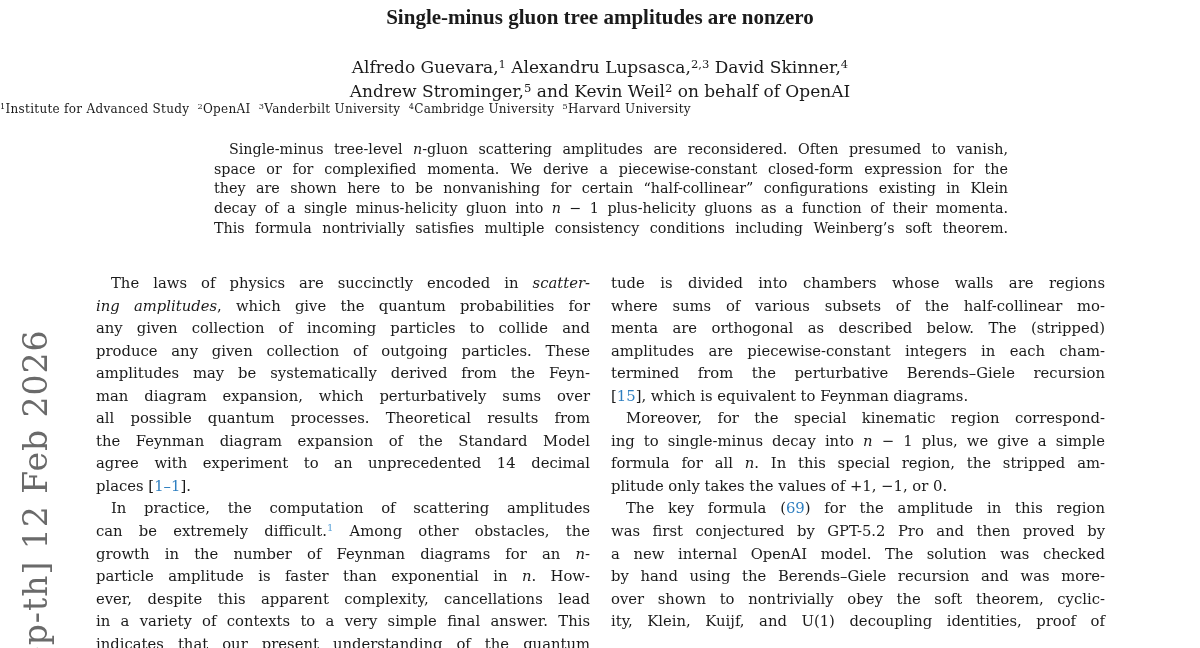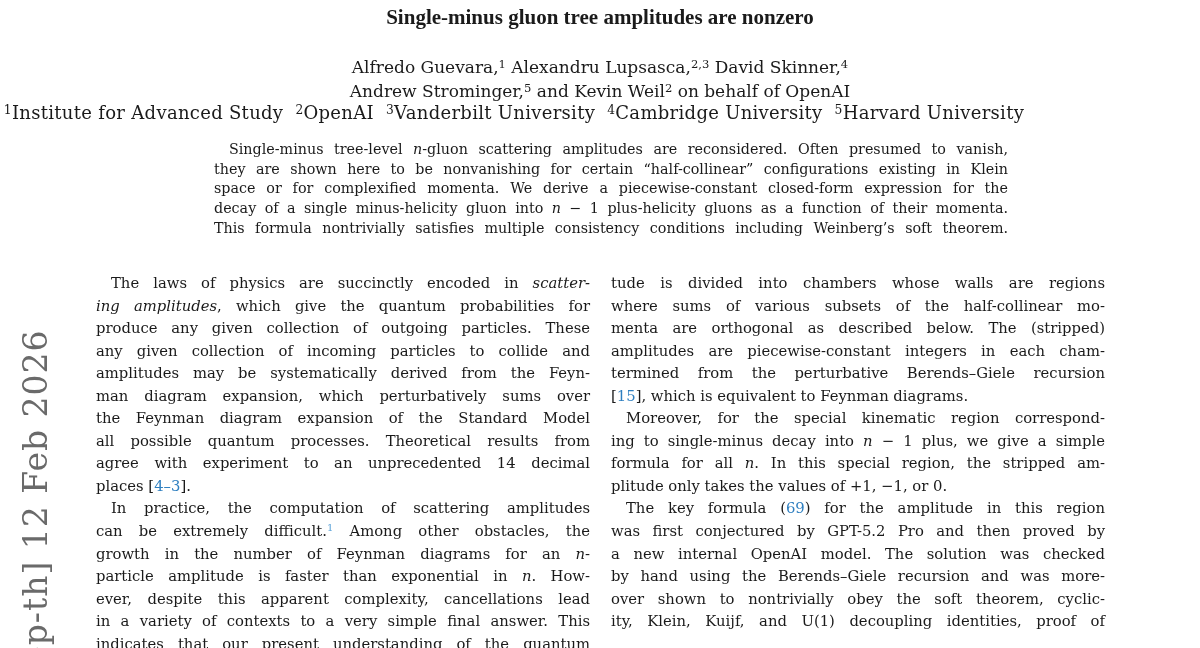--- a/index.html
+++ b/index.html
@@ -22,22 +22,22 @@
     font-family:"Liberation Serif", serif;
     font-size:21px;font-weight:bold;
   }
   .auth{
     position:absolute;left:0;width:1200px;text-align:center;
     font-size:17px;
   }
   .auth1{top:57px;}
   .auth2{top:81px;}
   .affil{
-    position:absolute;top:102px;left:0;width:1028px;text-align:center;
-    font-size:18px;letter-spacing:0.3px;
+    position:absolute;top:102px;left:0;width:1028px;text-align:left;
+    font-size:12px;letter-spacing:0.3px;
   }
 
   .abstract{
     position:absolute;left:214px;top:140px;width:794px;
     font-size:14.3px;line-height:19.7px;
   }
   .col{
     position:absolute;top:272px;width:494px;
     font-size:14.8px;line-height:22.55px;
   }
@@ -63,37 +63,37 @@
   <div class="title">Single-minus gluon tree amplitudes are nonzero</div>
 
   <div class="auth auth1"><span class="sg-n">Alfredo Guevara,</span><span class="sg-s">1</span><span class="sg-n"> Alexandru Lupsasca,</span><span class="sg-s">2,3</span><span class="sg-n"> David Skinner,</span><span class="sg-s">4</span></div>
 
   <div class="auth auth2"><span class="sg-n">Andrew Strominger,</span><span class="sg-s">5</span><span class="sg-n"> and Kevin Weil</span><span class="sg-s">2</span><span class="sg-n"> on behalf of OpenAI</span></div>
 
   <div class="affil"><span class="sg-s">1</span><span class="sg-n">Institute for Advanced Study&nbsp;&nbsp;</span><span class="sg-s">2</span><span class="sg-n">OpenAI&nbsp;&nbsp;</span><span class="sg-s">3</span><span class="sg-n">Vanderbilt University&nbsp;&nbsp;</span><span class="sg-s">4</span><span class="sg-n">Cambridge University&nbsp;&nbsp;</span><span class="sg-s">5</span><span class="sg-n">Harvard University</span></div>
 
   <div class="abstract">
       <div class="tline ind"><span class="sg-n">Single-minus tree-level </span><span class="sg-i">n</span><span class="sg-n">-gluon scattering amplitudes are reconsidered. Often presumed to vanish,</span></div>
+      <div class="tline"><span class="sg-n">space or for complexified momenta. We derive a piecewise-constant closed-form expression for the</span></div>
       <div class="tline"><span class="sg-n">they are shown here to be nonvanishing for certain “half-collinear” configurations existing in Klein</span></div>
-      <div class="tline"><span class="sg-n">space or for complexified momenta. We derive a piecewise-constant closed-form expression for the</span></div>
       <div class="tline"><span class="sg-n">decay of a single minus-helicity gluon into </span><span class="sg-i">n</span><span class="sg-n"> − 1 plus-helicity gluons as a function of their momenta.</span></div>
       <div class="tline"><span class="sg-n">This formula nontrivially satisfies multiple consistency conditions including Weinberg’s soft theorem.</span></div>
     </div>
 
   <div class="col col-left">
       <div class="tline ind"><span class="sg-n">The laws of physics are succinctly encoded in </span><span class="sg-i">scatter-</span></div>
       <div class="tline"><span class="sg-i">ing amplitudes</span><span class="sg-n">, which give the quantum probabilities for</span></div>
+      <div class="tline"><span class="sg-n">any given collection of incoming particles to collide and</span></div>
       <div class="tline"><span class="sg-n">produce any given collection of outgoing particles. These</span></div>
-      <div class="tline"><span class="sg-n">any given collection of incoming particles to collide and</span></div>
       <div class="tline"><span class="sg-n">amplitudes may be systematically derived from the Feyn-</span></div>
       <div class="tline"><span class="sg-n">man diagram expansion, which perturbatively sums over</span></div>
+      <div class="tline"><span class="sg-n">all possible quantum processes. Theoretical results from</span></div>
       <div class="tline"><span class="sg-n">the Feynman diagram expansion of the Standard Model</span></div>
-      <div class="tline"><span class="sg-n">all possible quantum processes. Theoretical results from</span></div>
       <div class="tline"><span class="sg-n">agree with experiment to an unprecedented 14 decimal</span></div>
-      <div class="tline end"><span class="sg-n">places [</span><span class="sg-l">4–3</span><span class="sg-n">].</span></div>
+      <div class="tline end"><span class="sg-n">places [</span><span class="sg-l">1–1</span><span class="sg-n">].</span></div>
       <div class="tline ind"><span class="sg-n">In practice, the computation of scattering amplitudes</span></div>
       <div class="tline"><span class="sg-n">can be extremely difficult.</span><span class="sg-sl">1</span><span class="sg-n"> Among other obstacles, the</span></div>
       <div class="tline"><span class="sg-n">growth in the number of Feynman diagrams for an </span><span class="sg-i">n</span><span class="sg-n">-</span></div>
       <div class="tline"><span class="sg-n">particle amplitude is faster than exponential in </span><span class="sg-i">n</span><span class="sg-n">. How-</span></div>
       <div class="tline"><span class="sg-n">ever, despite this apparent complexity, cancellations lead</span></div>
       <div class="tline"><span class="sg-n">in a variety of contexts to a very simple final answer. This</span></div>
       <div class="tline"><span class="sg-n">indicates that our present understanding of the quantum</span></div>
     </div>
 
   <div class="col col-right">

